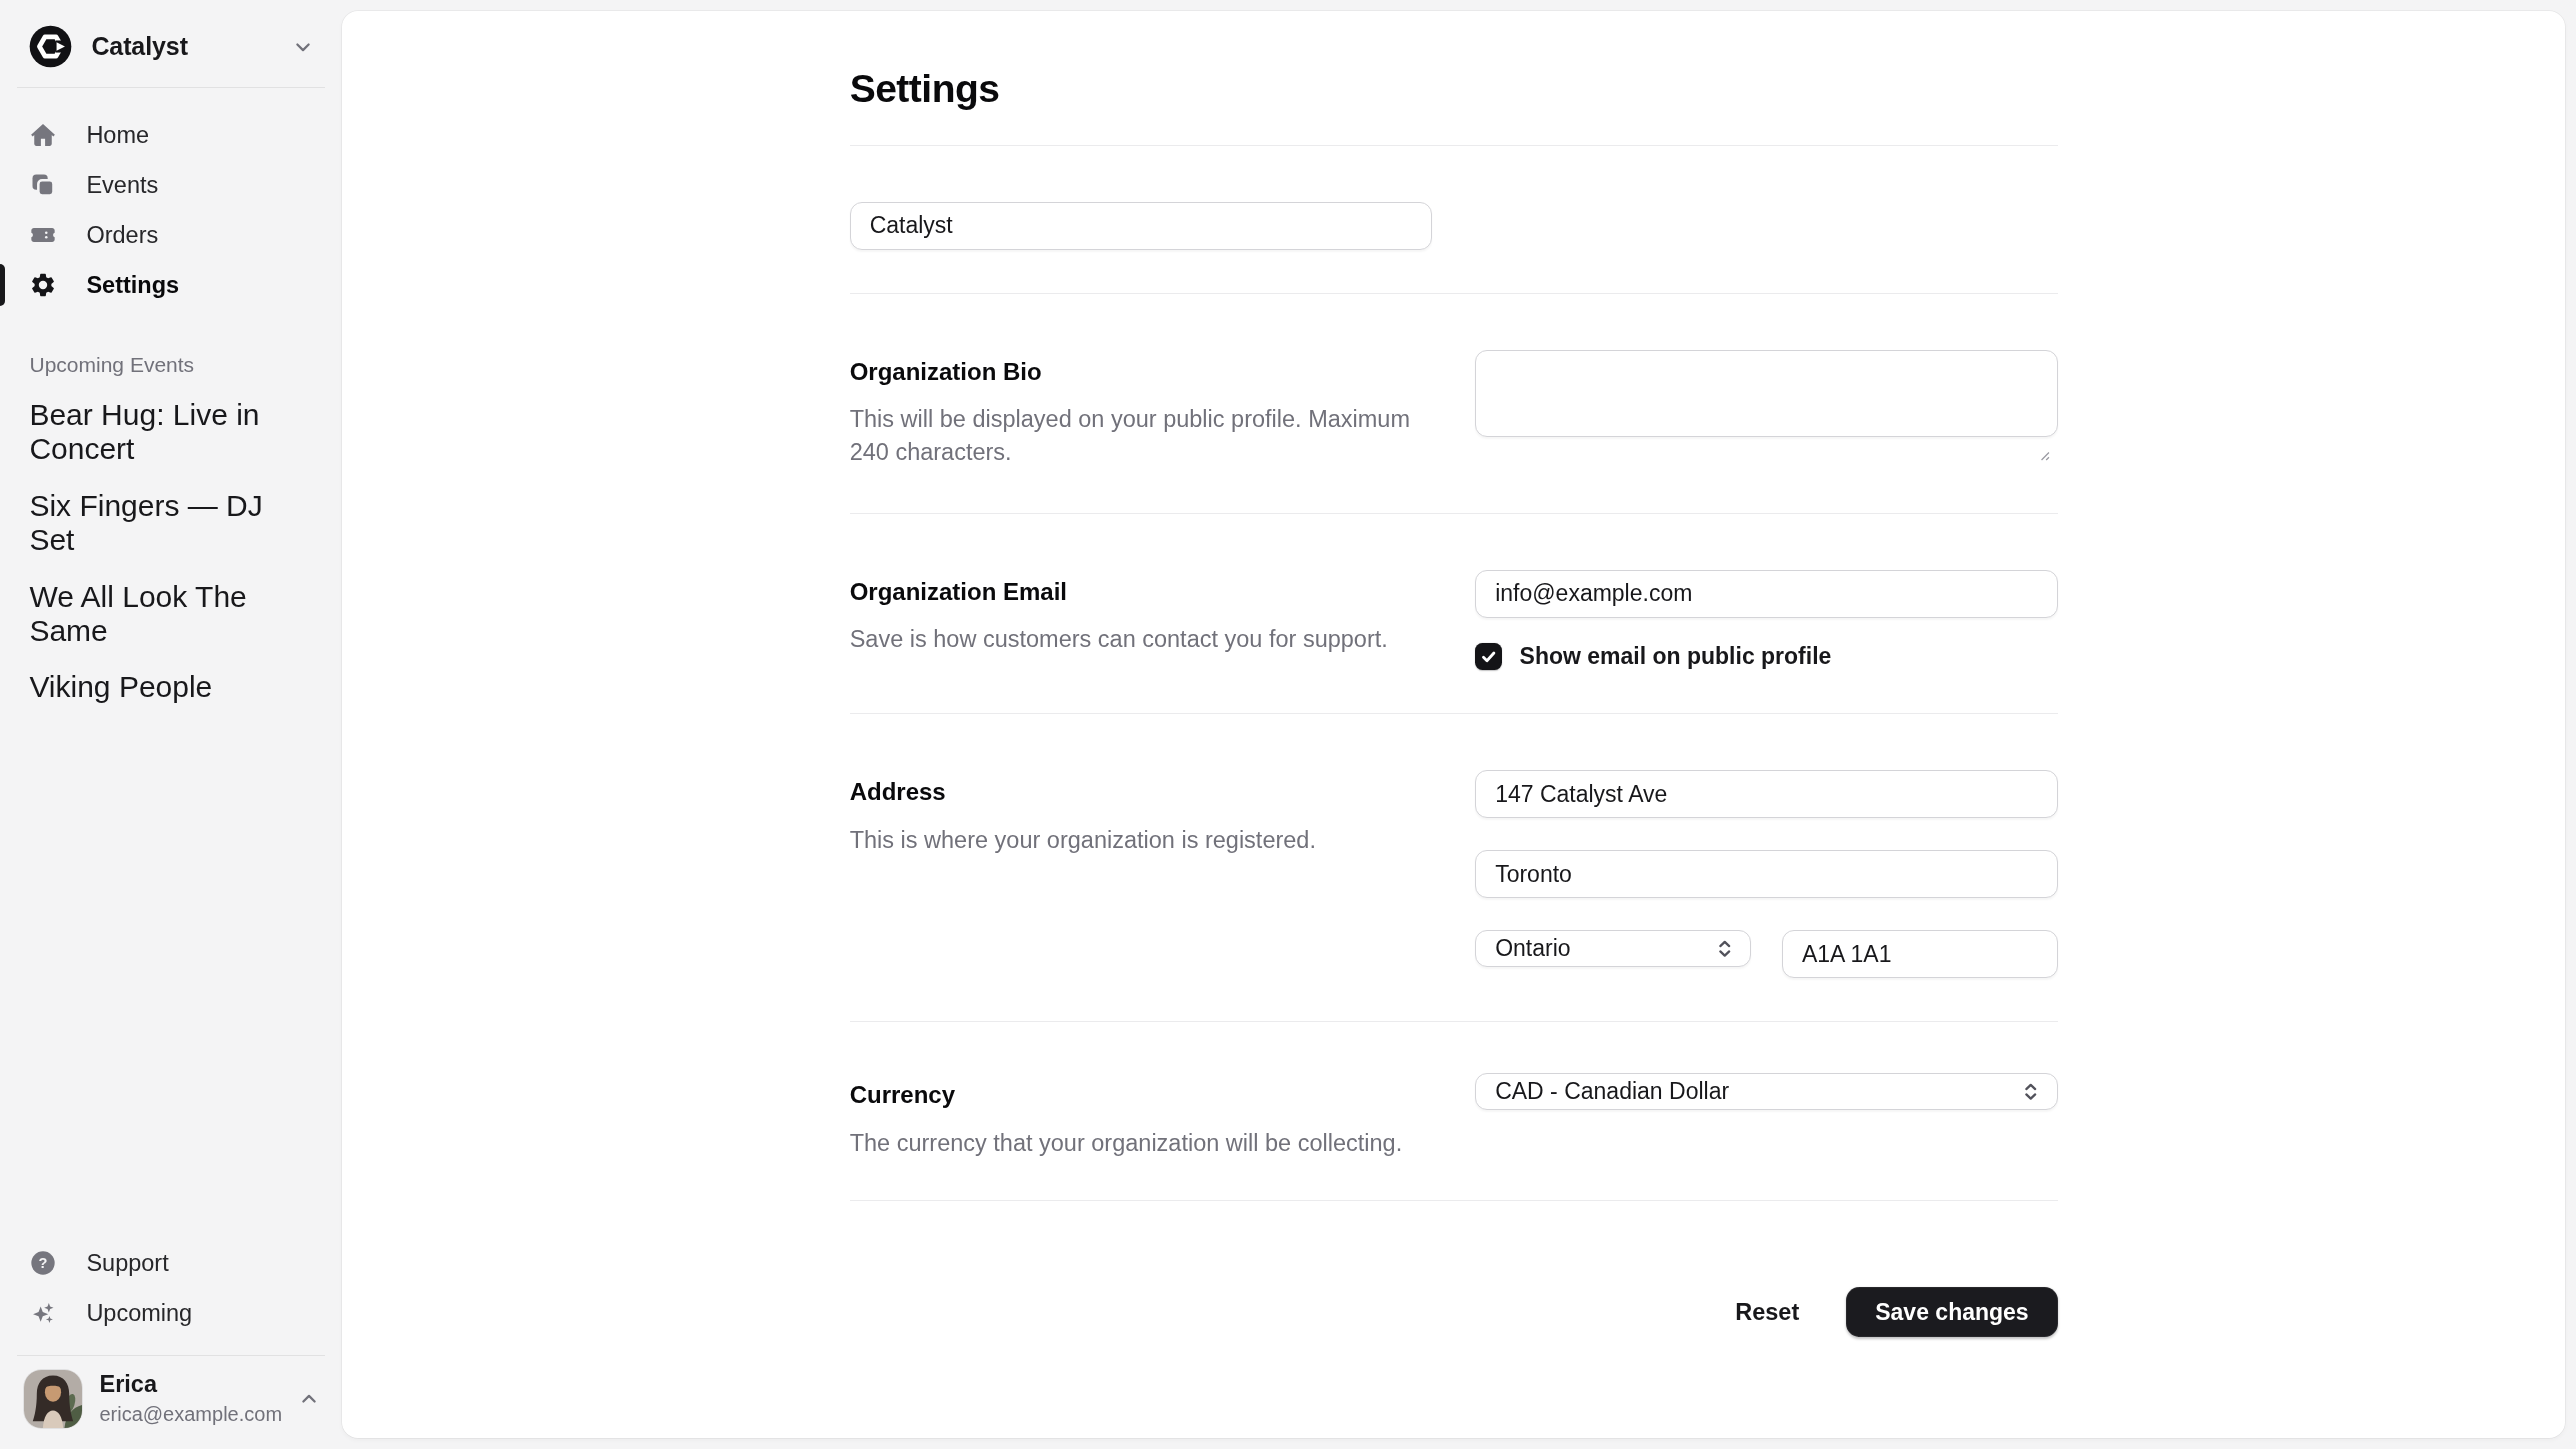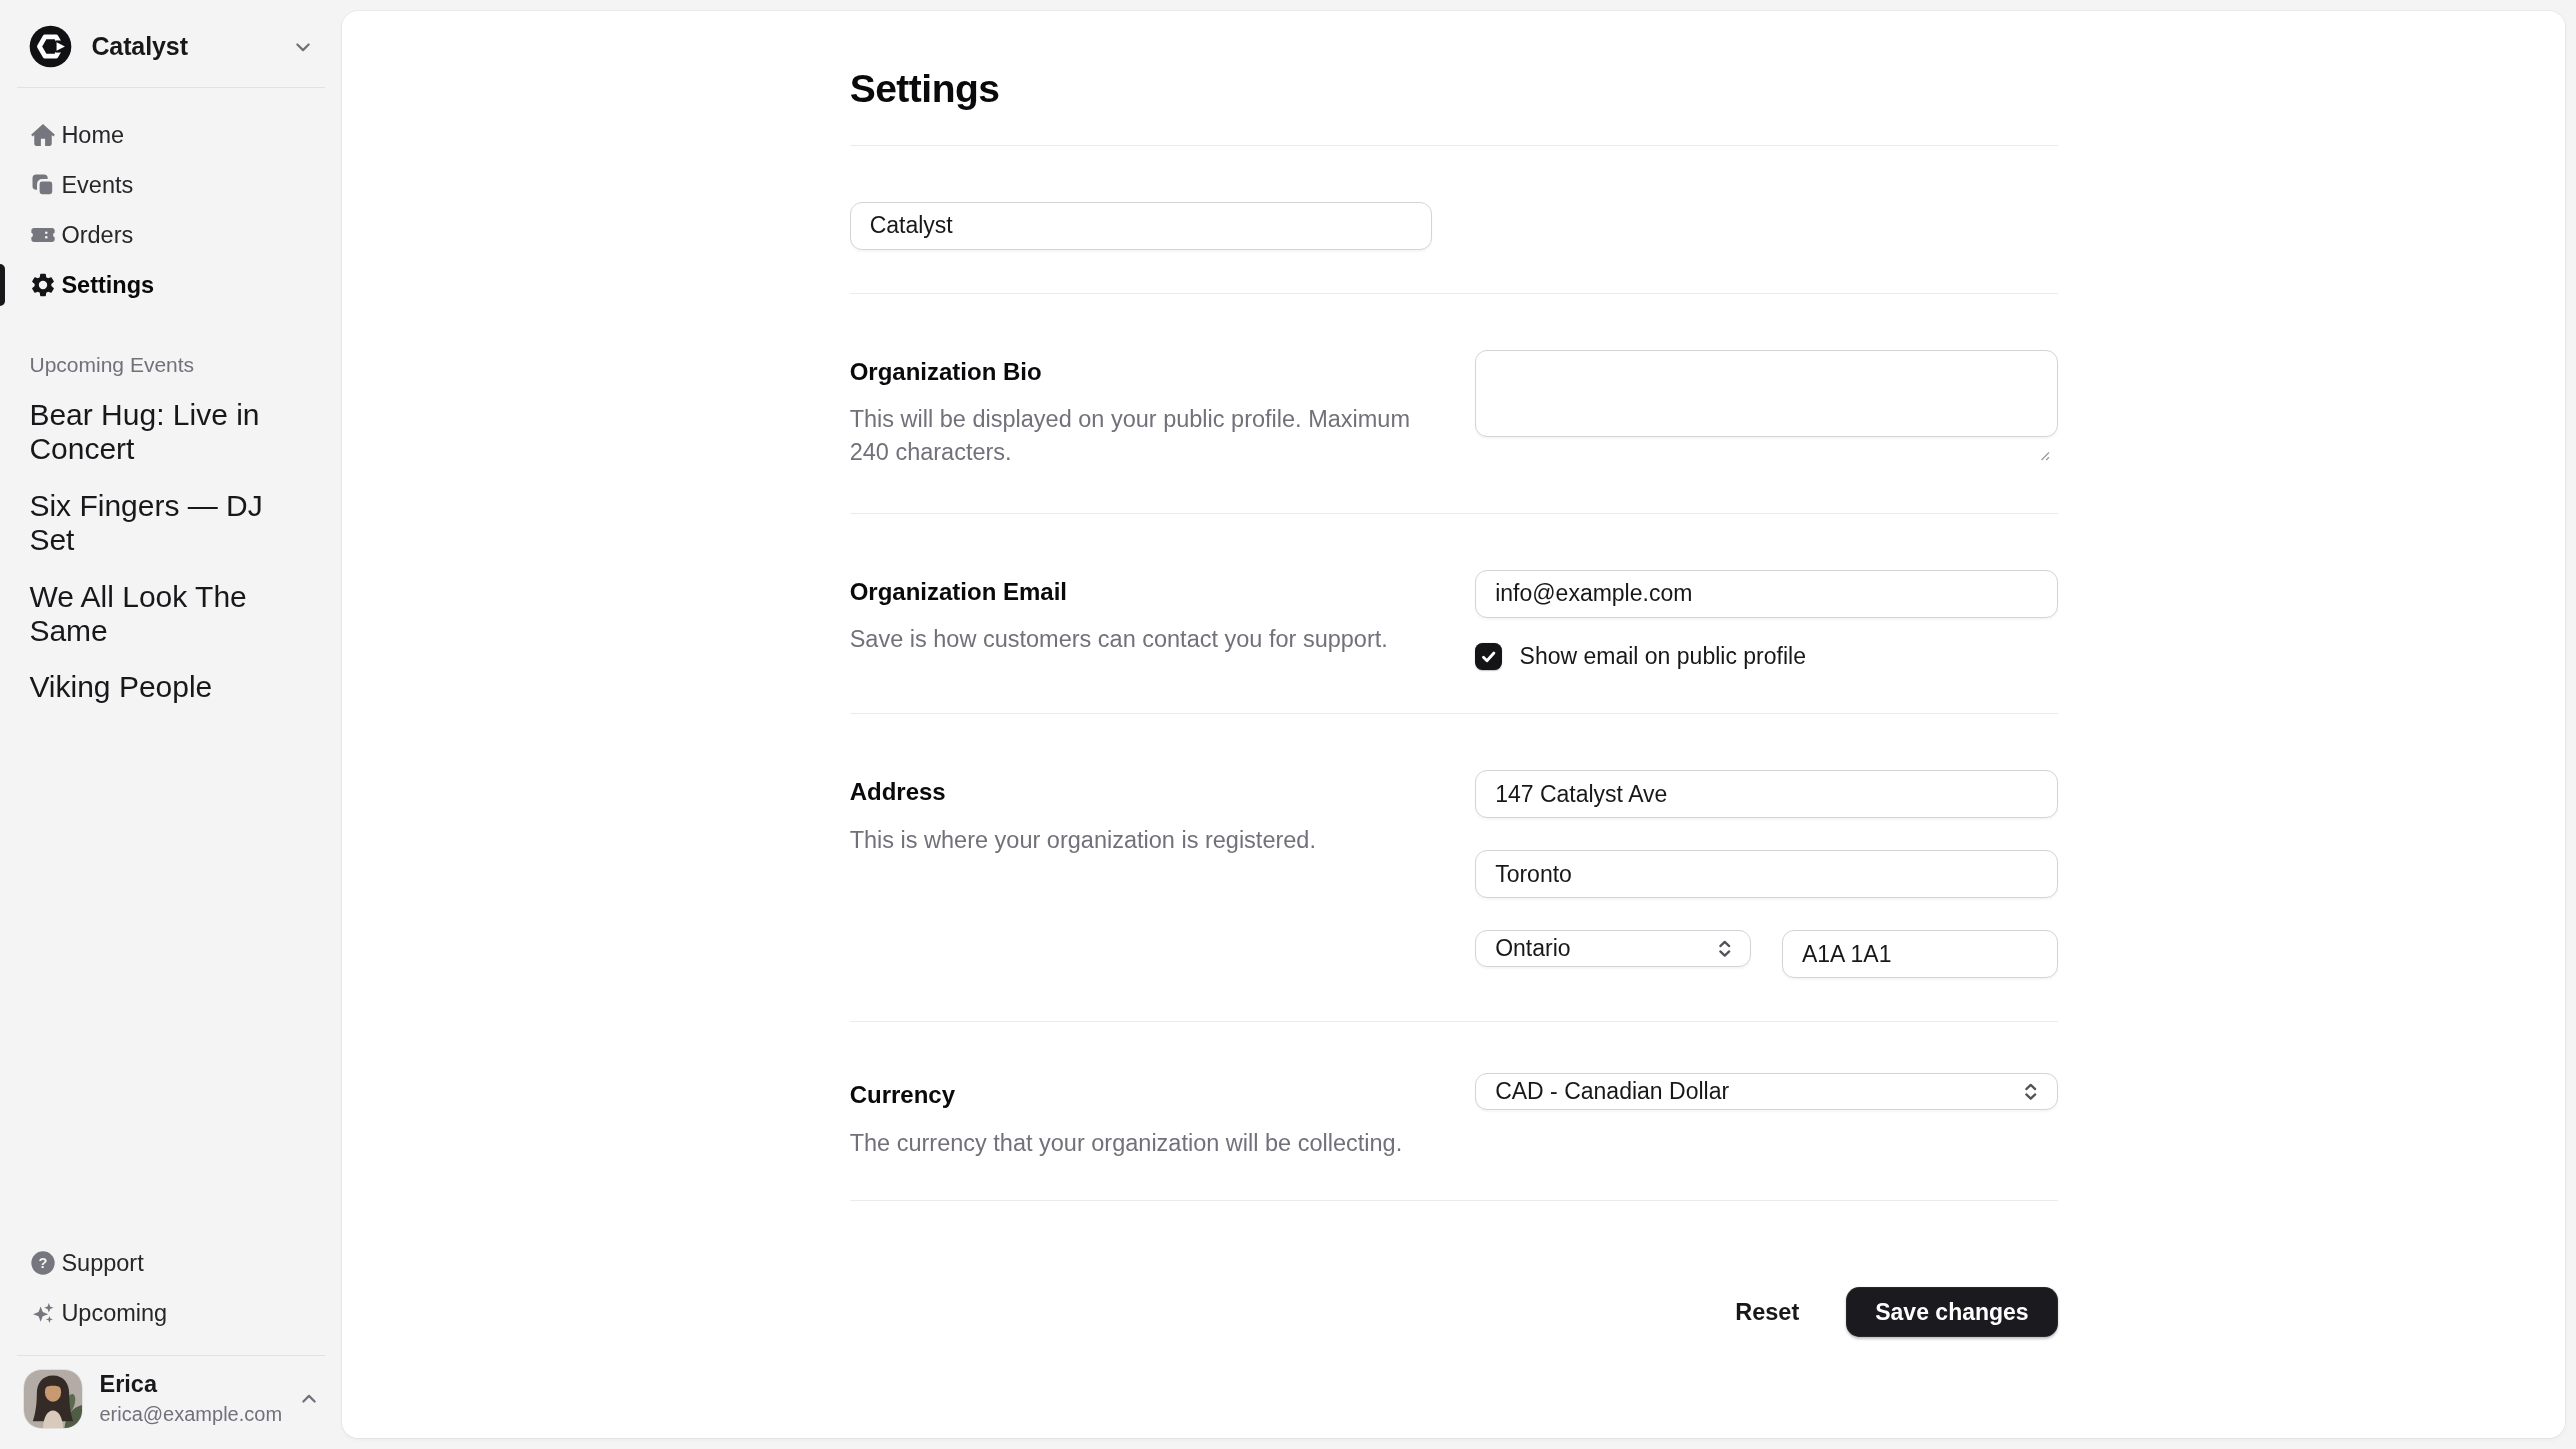--- a/index.html
+++ b/index.html
@@ -17,21 +17,21 @@
     display: flex; flex-direction: column;
   }
   .sidebar-header { margin: 17.4px 17.4px 0; border-bottom: 0.7px solid rgba(9,9,11,.08); padding-bottom: 10.7px; }
   .ws-button { display: flex; align-items: center; gap: 19px; padding: 8px 12px; border-radius: 10.7px; cursor: pointer; }
   .ws-logo { width: 43px; height: 43px; flex: none; }
   .ws-name { font-size: 25px; font-weight: 600; letter-spacing: -0.1px; }
   .ws-chevron { margin-left: auto; width: 20px; height: 20px; }
 
   .nav { padding: 23px 17.4px 0; display: flex; flex-direction: column; }
   .nav-item {
-    position: relative; display: flex; align-items: center; gap: 4px;
+    position: relative; display: flex; align-items: center; gap: 29px;
     padding: 10px 12px; margin-bottom: 2px; border-radius: 10.7px;
     font-size: 23.5px; font-weight: 500; color: #27272a; cursor: pointer;
   }
   .nav-item .icon { width: 28px; height: 28px; flex: none; display: flex; }
   .nav-item.active { color: #09090b; font-weight: 600; }
   .nav-item.active::before {
     content: ""; position: absolute; left: -17.4px; top: 50%; transform: translateY(-50%);
     width: 4.7px; height: 42px; background: #18181b; border-radius: 0 5.4px 5.4px 0;
   }
 
@@ -78,21 +78,21 @@
   .resize-handle { position: absolute; right: 6.7px; bottom: 8px; width: 14.8px; height: 14.8px; }
 
   .select {
     position: relative; display: flex; align-items: center; width: 100%; height: 37px;
     padding: 0 51px 0 19px; font-size: 23px; color: #18181b;
     background: #fff; border: 0.7px solid #d4d4d8; border-radius: 12px;
     box-shadow: 0 1.3px 2px rgba(9,9,11,.04); cursor: pointer;
   }
   .select .updown { position: absolute; right: 14.8px; width: 21.5px; height: 21.5px; }
 
-  .check-row { display: flex; align-items: center; gap: 17.4px; margin-top: 25.5px; }
+  .check-row { display: flex; align-items: center; gap: 17.4px; margin-top: 25.5px; font-weight: bold; }
   .checkbox {
     width: 27px; height: 27px; border-radius: 7.4px; background: #141417;
     display: flex; align-items: center; justify-content: center; flex: none;
     box-shadow: 0 0.7px 1.3px rgba(9,9,11,.25); cursor: pointer;
   }
   .checkbox svg { width: 17.4px; height: 17.4px; }
   .check-label { font-size: 23px; color: #18181b; }
 
   .addr-rows { display: flex; flex-direction: column; gap: 32px; }
   .addr-split { display: grid; grid-template-columns: 1fr 1fr; gap: 31px; }

